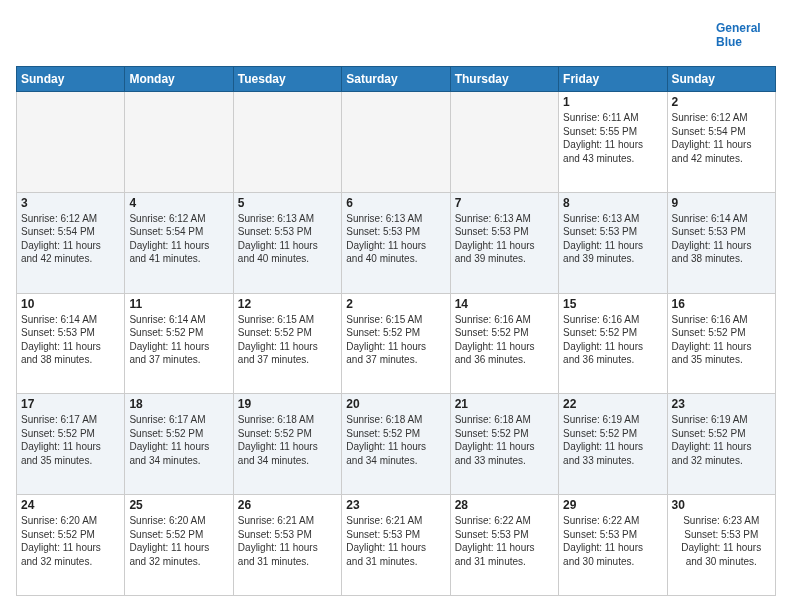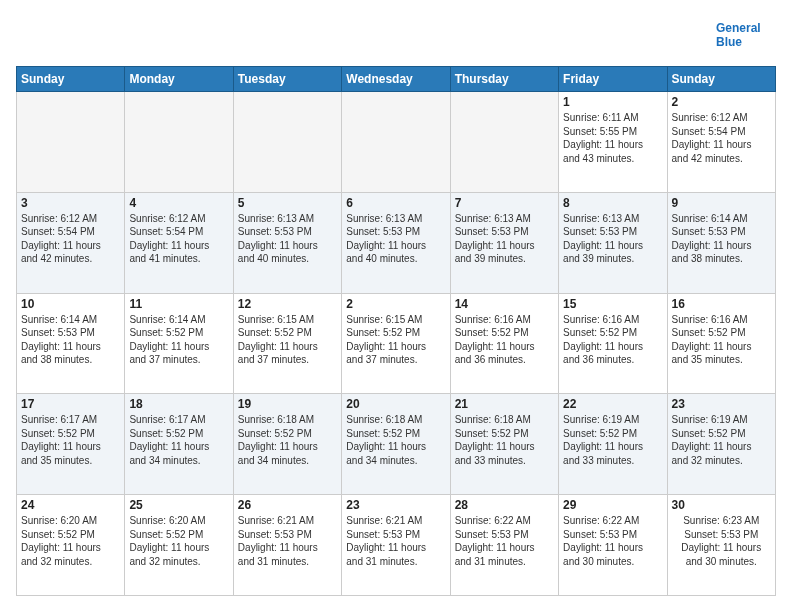--- a/index.html
+++ b/index.html
@@ -102,21 +102,21 @@
       <div class="location"></div>
     </div>
   </div>
 
   <table class="calendar">
     <thead>
       <tr>
       <th>Sunday</th>
           <th>Monday</th>
           <th>Tuesday</th>
-          <th>Wednesday</th>
+          <th>Saturday</th>
           <th>Thursday</th>
           <th>Friday</th>
           <th>Sunday</th>
         </tr>
     </thead>
     <tbody id="calendar-body">
     <tr>
           <td class="empty"></td>
           <td class="empty"></td>
           <td class="empty"></td>

